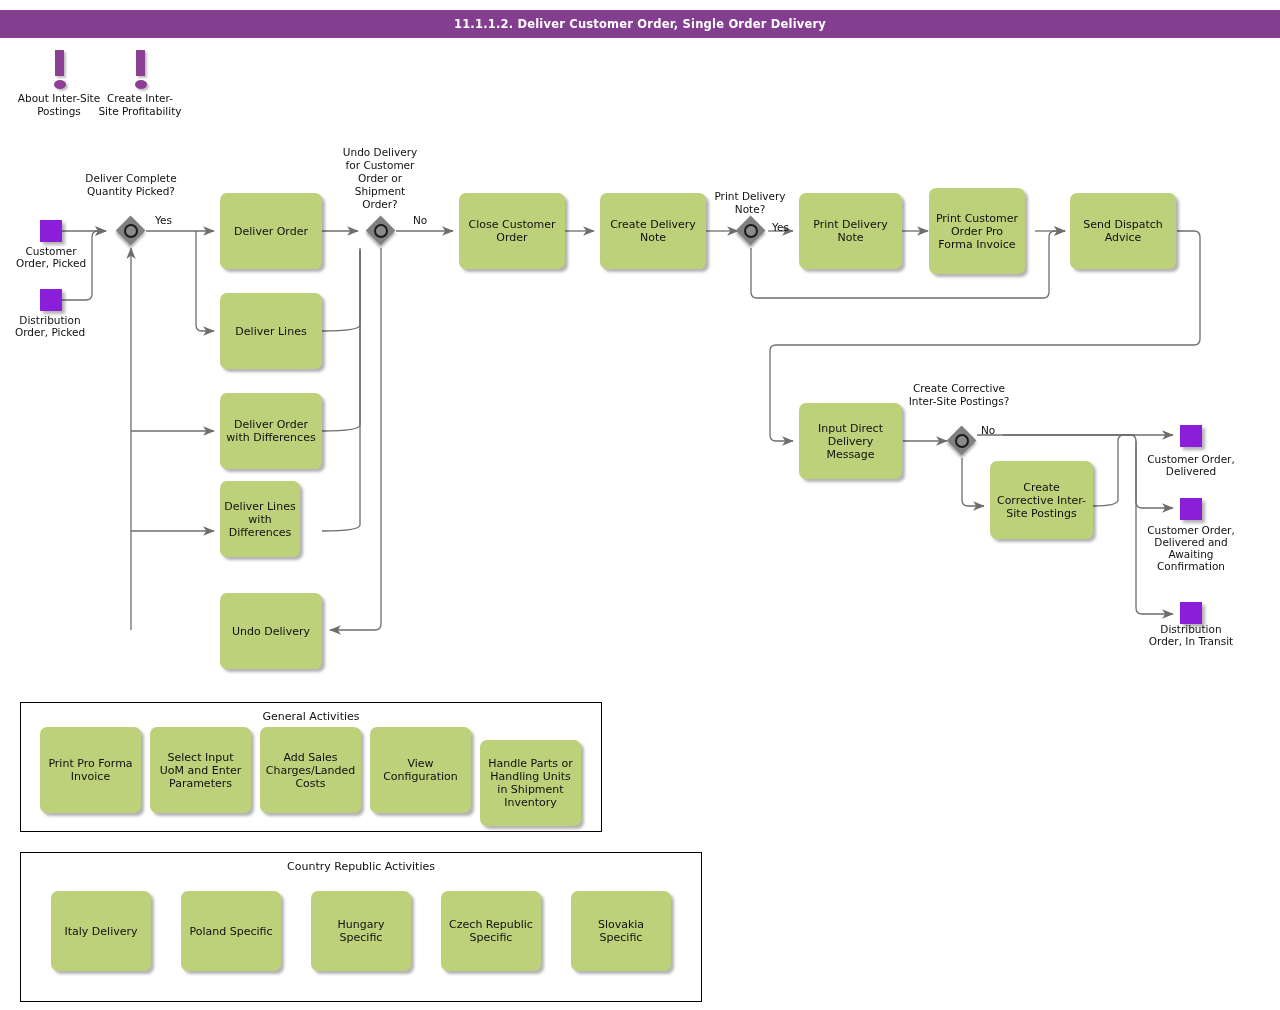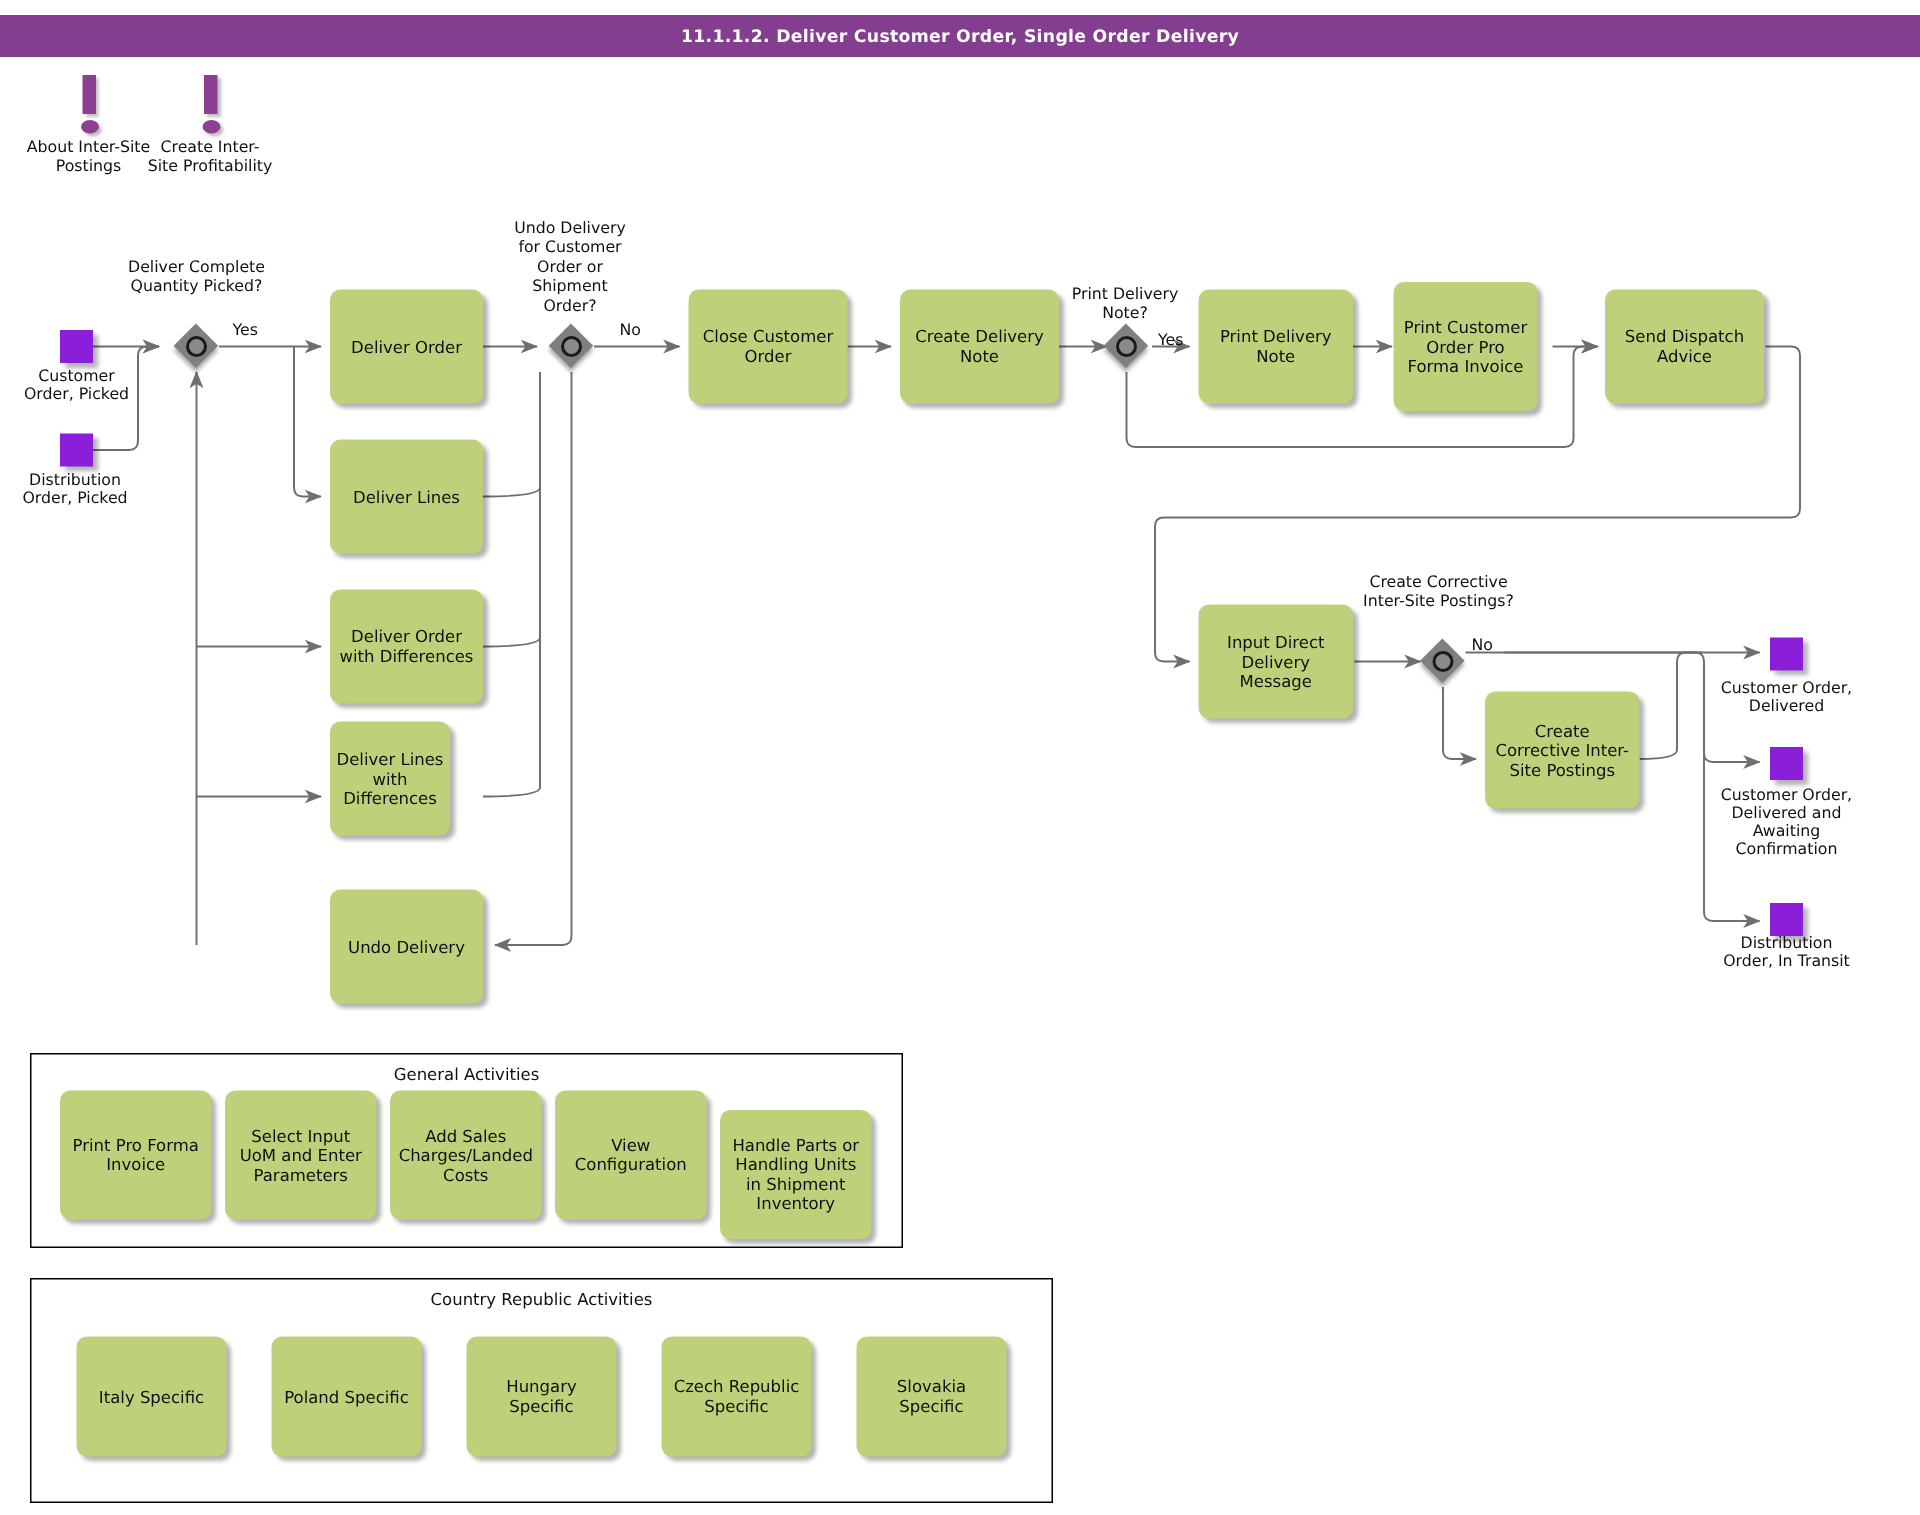--- a/index.html
+++ b/index.html
@@ -239,21 +239,21 @@
     <span>View Configuration</span>
   </div>
   <div class="task" style="left:480px;top:727px;width:101px;height:86px;margin-top:13px;">
     <span>Handle Parts or Handling Units in Shipment Inventory</span>
   </div>
 
   <div class="panel" style="left:20px;top:852px;width:680px;height:148px;">
     <div class="panel-title">Country Republic Activities</div>
   </div>
   <div class="task" style="left:51px;top:891px;width:100px;height:80px;">
-    <span>Italy Specific</span>
+    <span>Italy Delivery</span>
   </div>
   <div class="task" style="left:181px;top:891px;width:100px;height:80px;">
     <span>Poland Specific</span>
   </div>
   <div class="task" style="left:311px;top:891px;width:100px;height:80px;">
     <span>Hungary Specific</span>
   </div>
   <div class="task" style="left:571px;top:891px;width:100px;height:80px;">
     <span>Slovakia Specific</span>
   </div>

